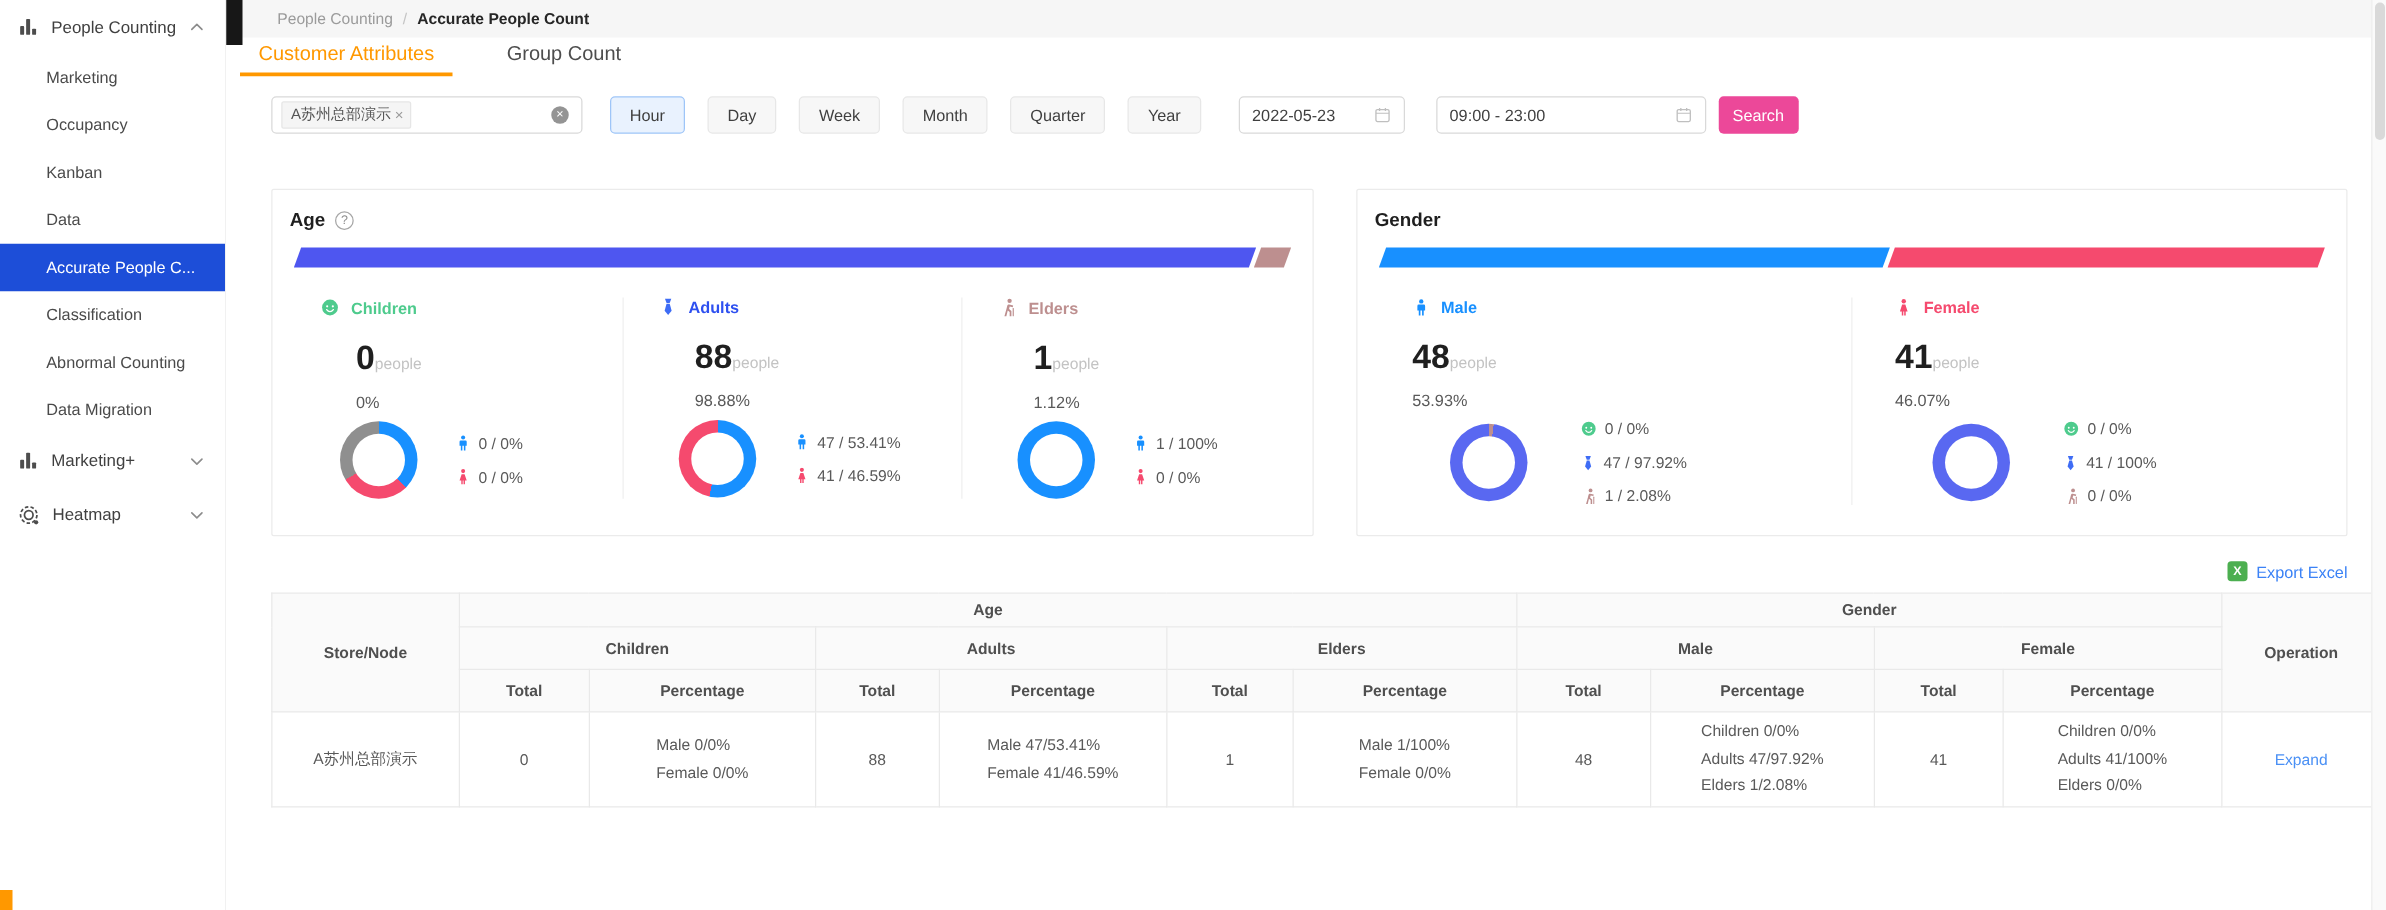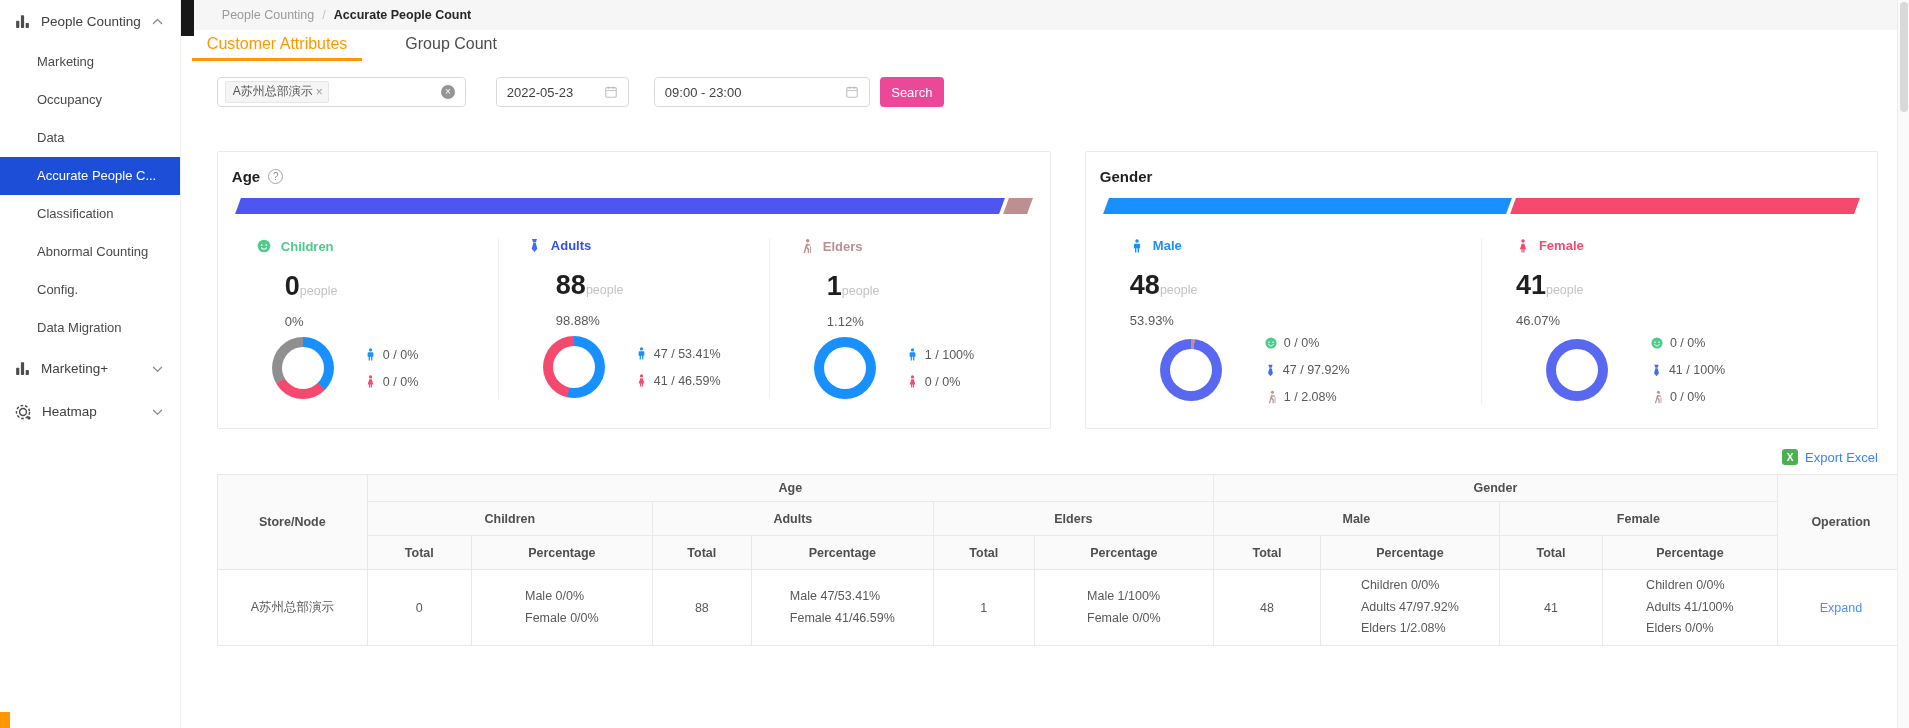--- a/index.html
+++ b/index.html
@@ -149,25 +149,25 @@
       <svg class="ic" width="17" height="17" viewBox="0 0 24 24" fill="#4d4d4d">
           <use href="#i-bars"></use>
         </svg>
       <span class="glabel">People Counting</span>
       <svg class="ic" width="13" height="13" viewBox="0 0 16 13" stroke="#8c8c8c">
           <use href="#i-chev-up"></use>
         </svg>
     </div>
     <div class="side-item">Marketing</div>
     <div class="side-item">Occupancy</div>
+    <div class="side-item">Kanban</div>
     <div class="side-item">Data</div>
     <div class="side-item selected">Accurate People C...</div>
     <div class="side-item">Classification</div>
     <div class="side-item">Abnormal Counting</div>
-    <div class="side-item">Config.</div>
     <div class="side-item">Data Migration</div>
     <div class="side-group">
       <svg class="ic" width="17" height="17" viewBox="0 0 24 24" fill="#4d4d4d">
           <use href="#i-bars"></use>
         </svg>
       <span class="glabel">Marketing+</span>
       <svg class="ic" width="13" height="13" viewBox="0 0 16 13" stroke="#8c8c8c">
           <use href="#i-chev-down"></use>
         </svg>
     </div>
@@ -197,20 +197,28 @@
       <div class="tab">Group Count</div>
     </div>
 
     <div class="filter-row">
       <div class="select-box">
         <span class="chip">
           <span>A苏州总部演示</span>
           <span class="chip-x"></span>
         </span>
         <span class="clear-ic"></span>
+      </div>
+      <div class="g-group">
+        <div class="g-btn active">Hour</div>
+        <div class="g-btn">Day</div>
+        <div class="g-btn">Week</div>
+        <div class="g-btn">Month</div>
+        <div class="g-btn">Quarter</div>
+        <div class="g-btn">Year</div>
       </div>
       <div class="pick date-box">
         <span>2022-05-23</span>
         <svg class="ic" width="14" height="14" viewBox="0 0 24 24" stroke="#bfbfbf" fill="none">
             <use href="#i-cal"></use>
           </svg>
       </div>
       <div class="pick time-box">
         <span>09:00 - 23:00</span>
         <svg class="ic" width="14" height="14" viewBox="0 0 24 24" stroke="#bfbfbf" fill="none">

